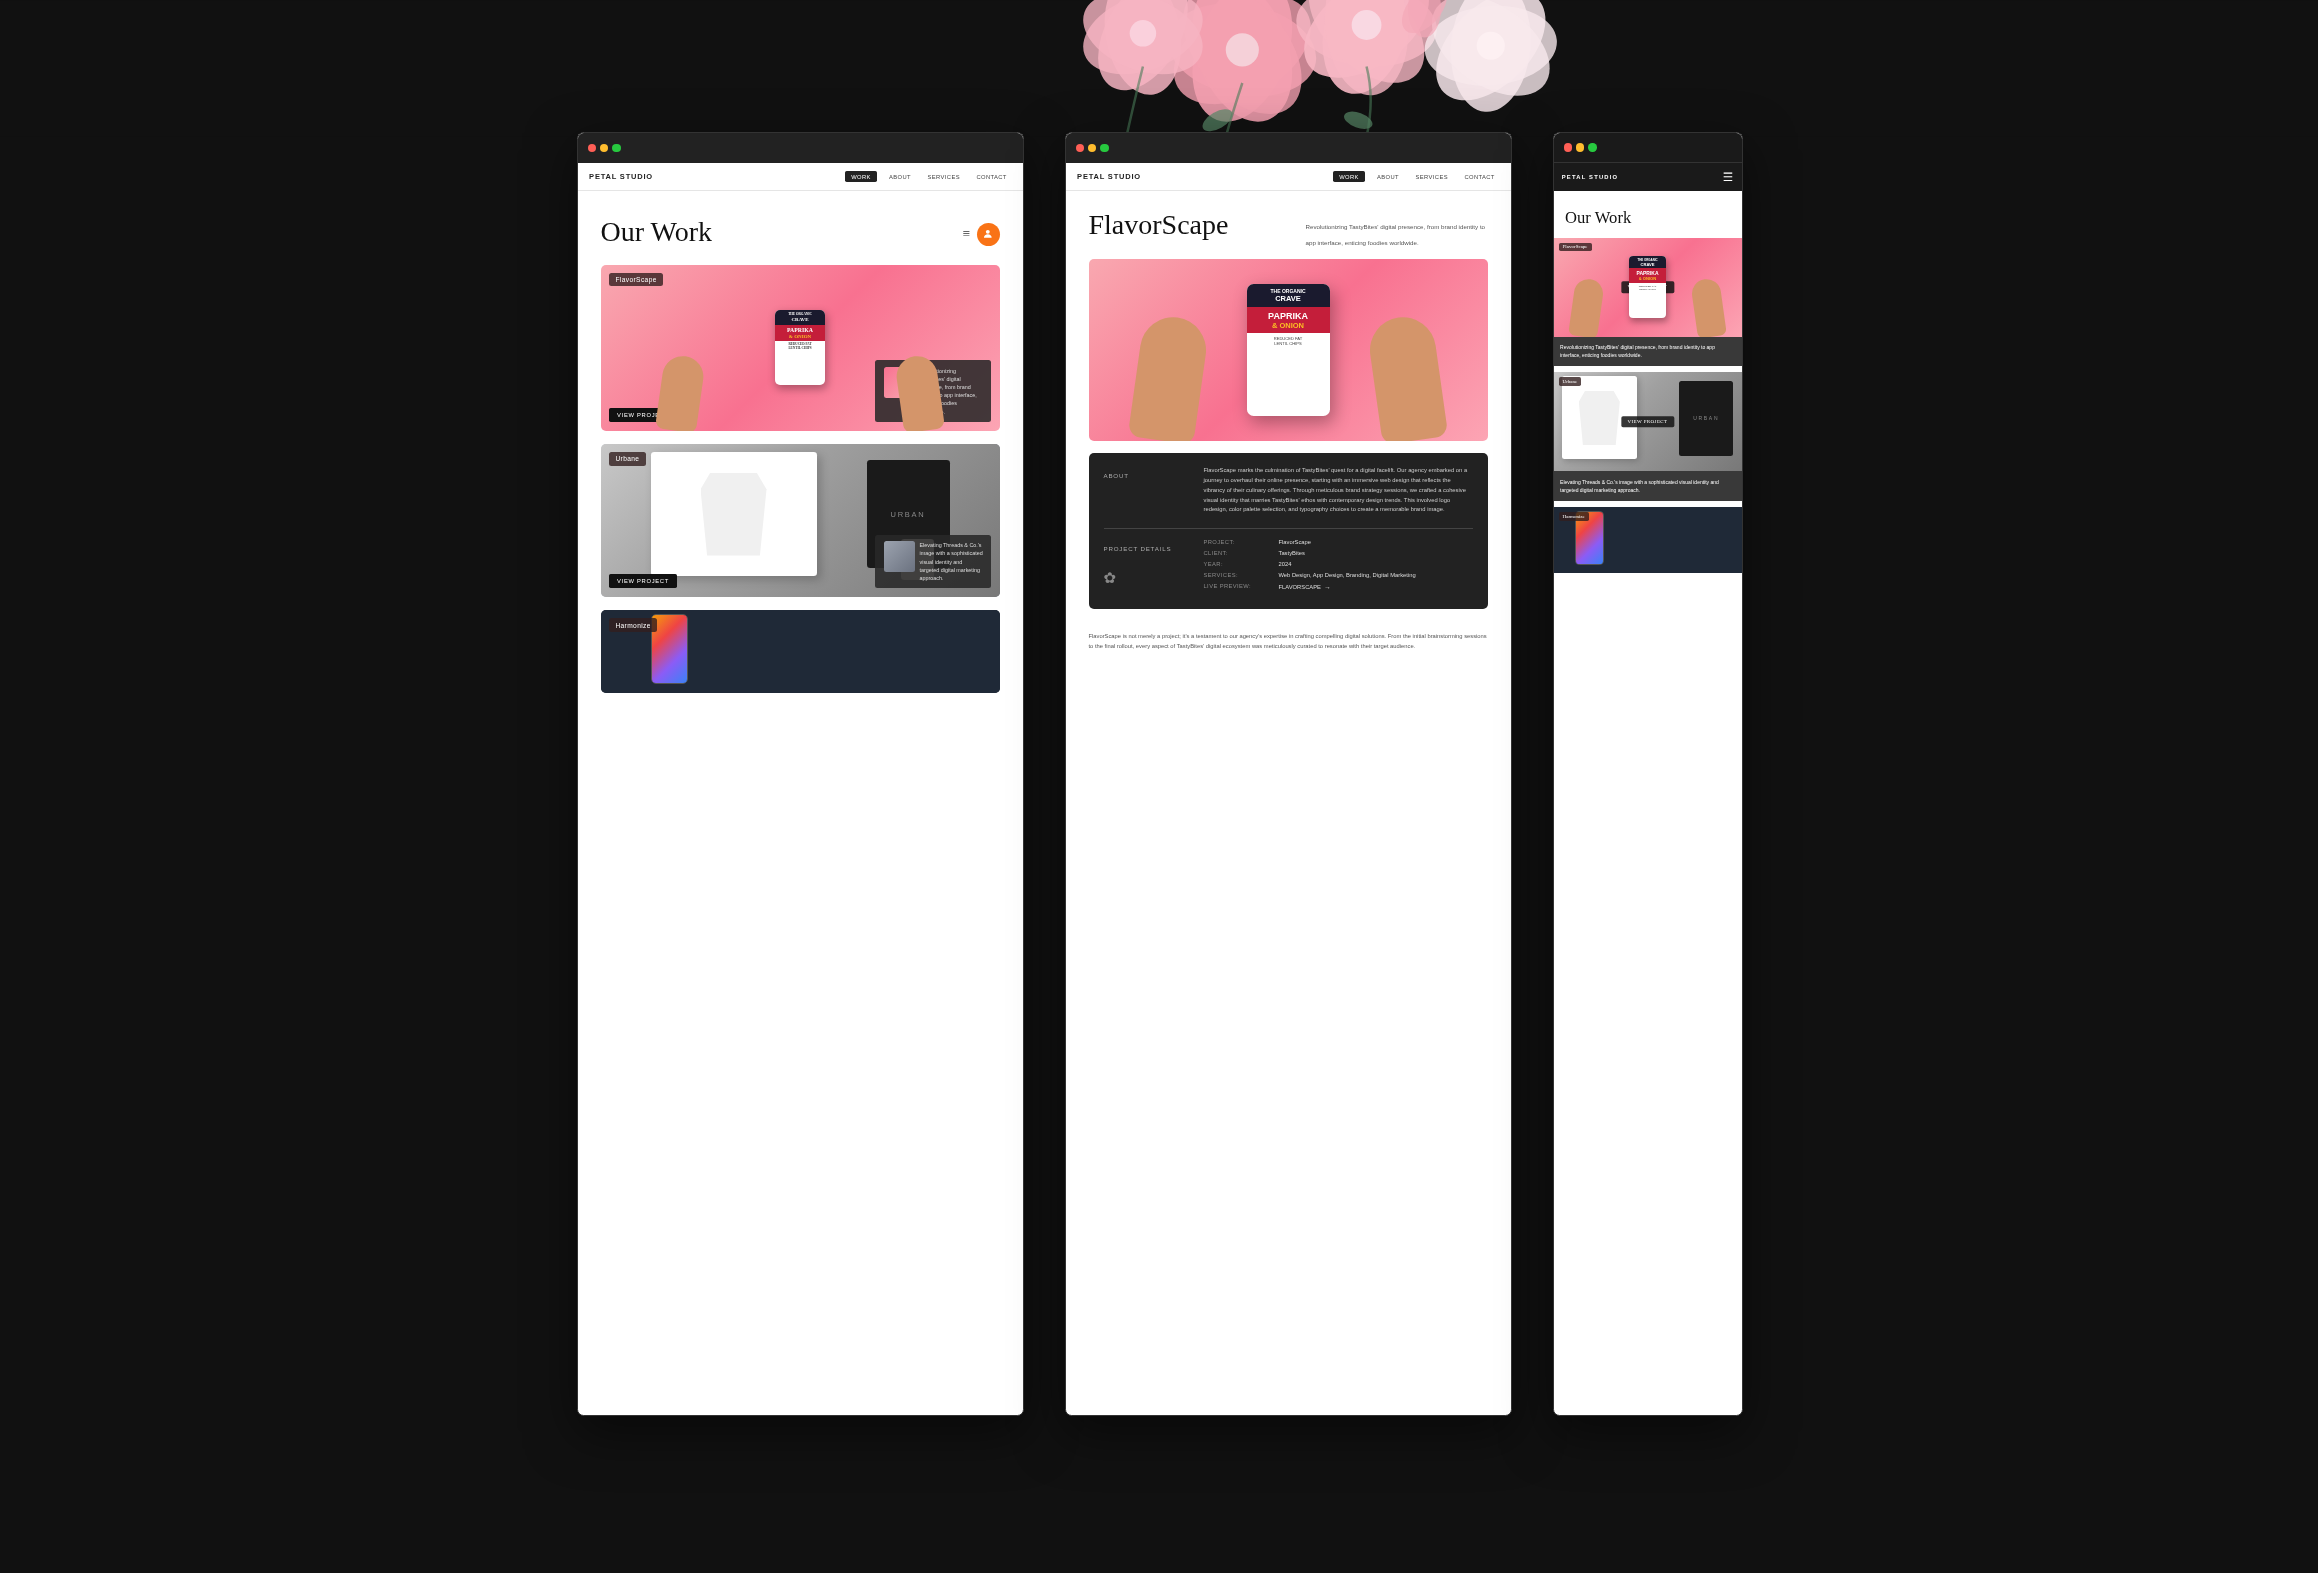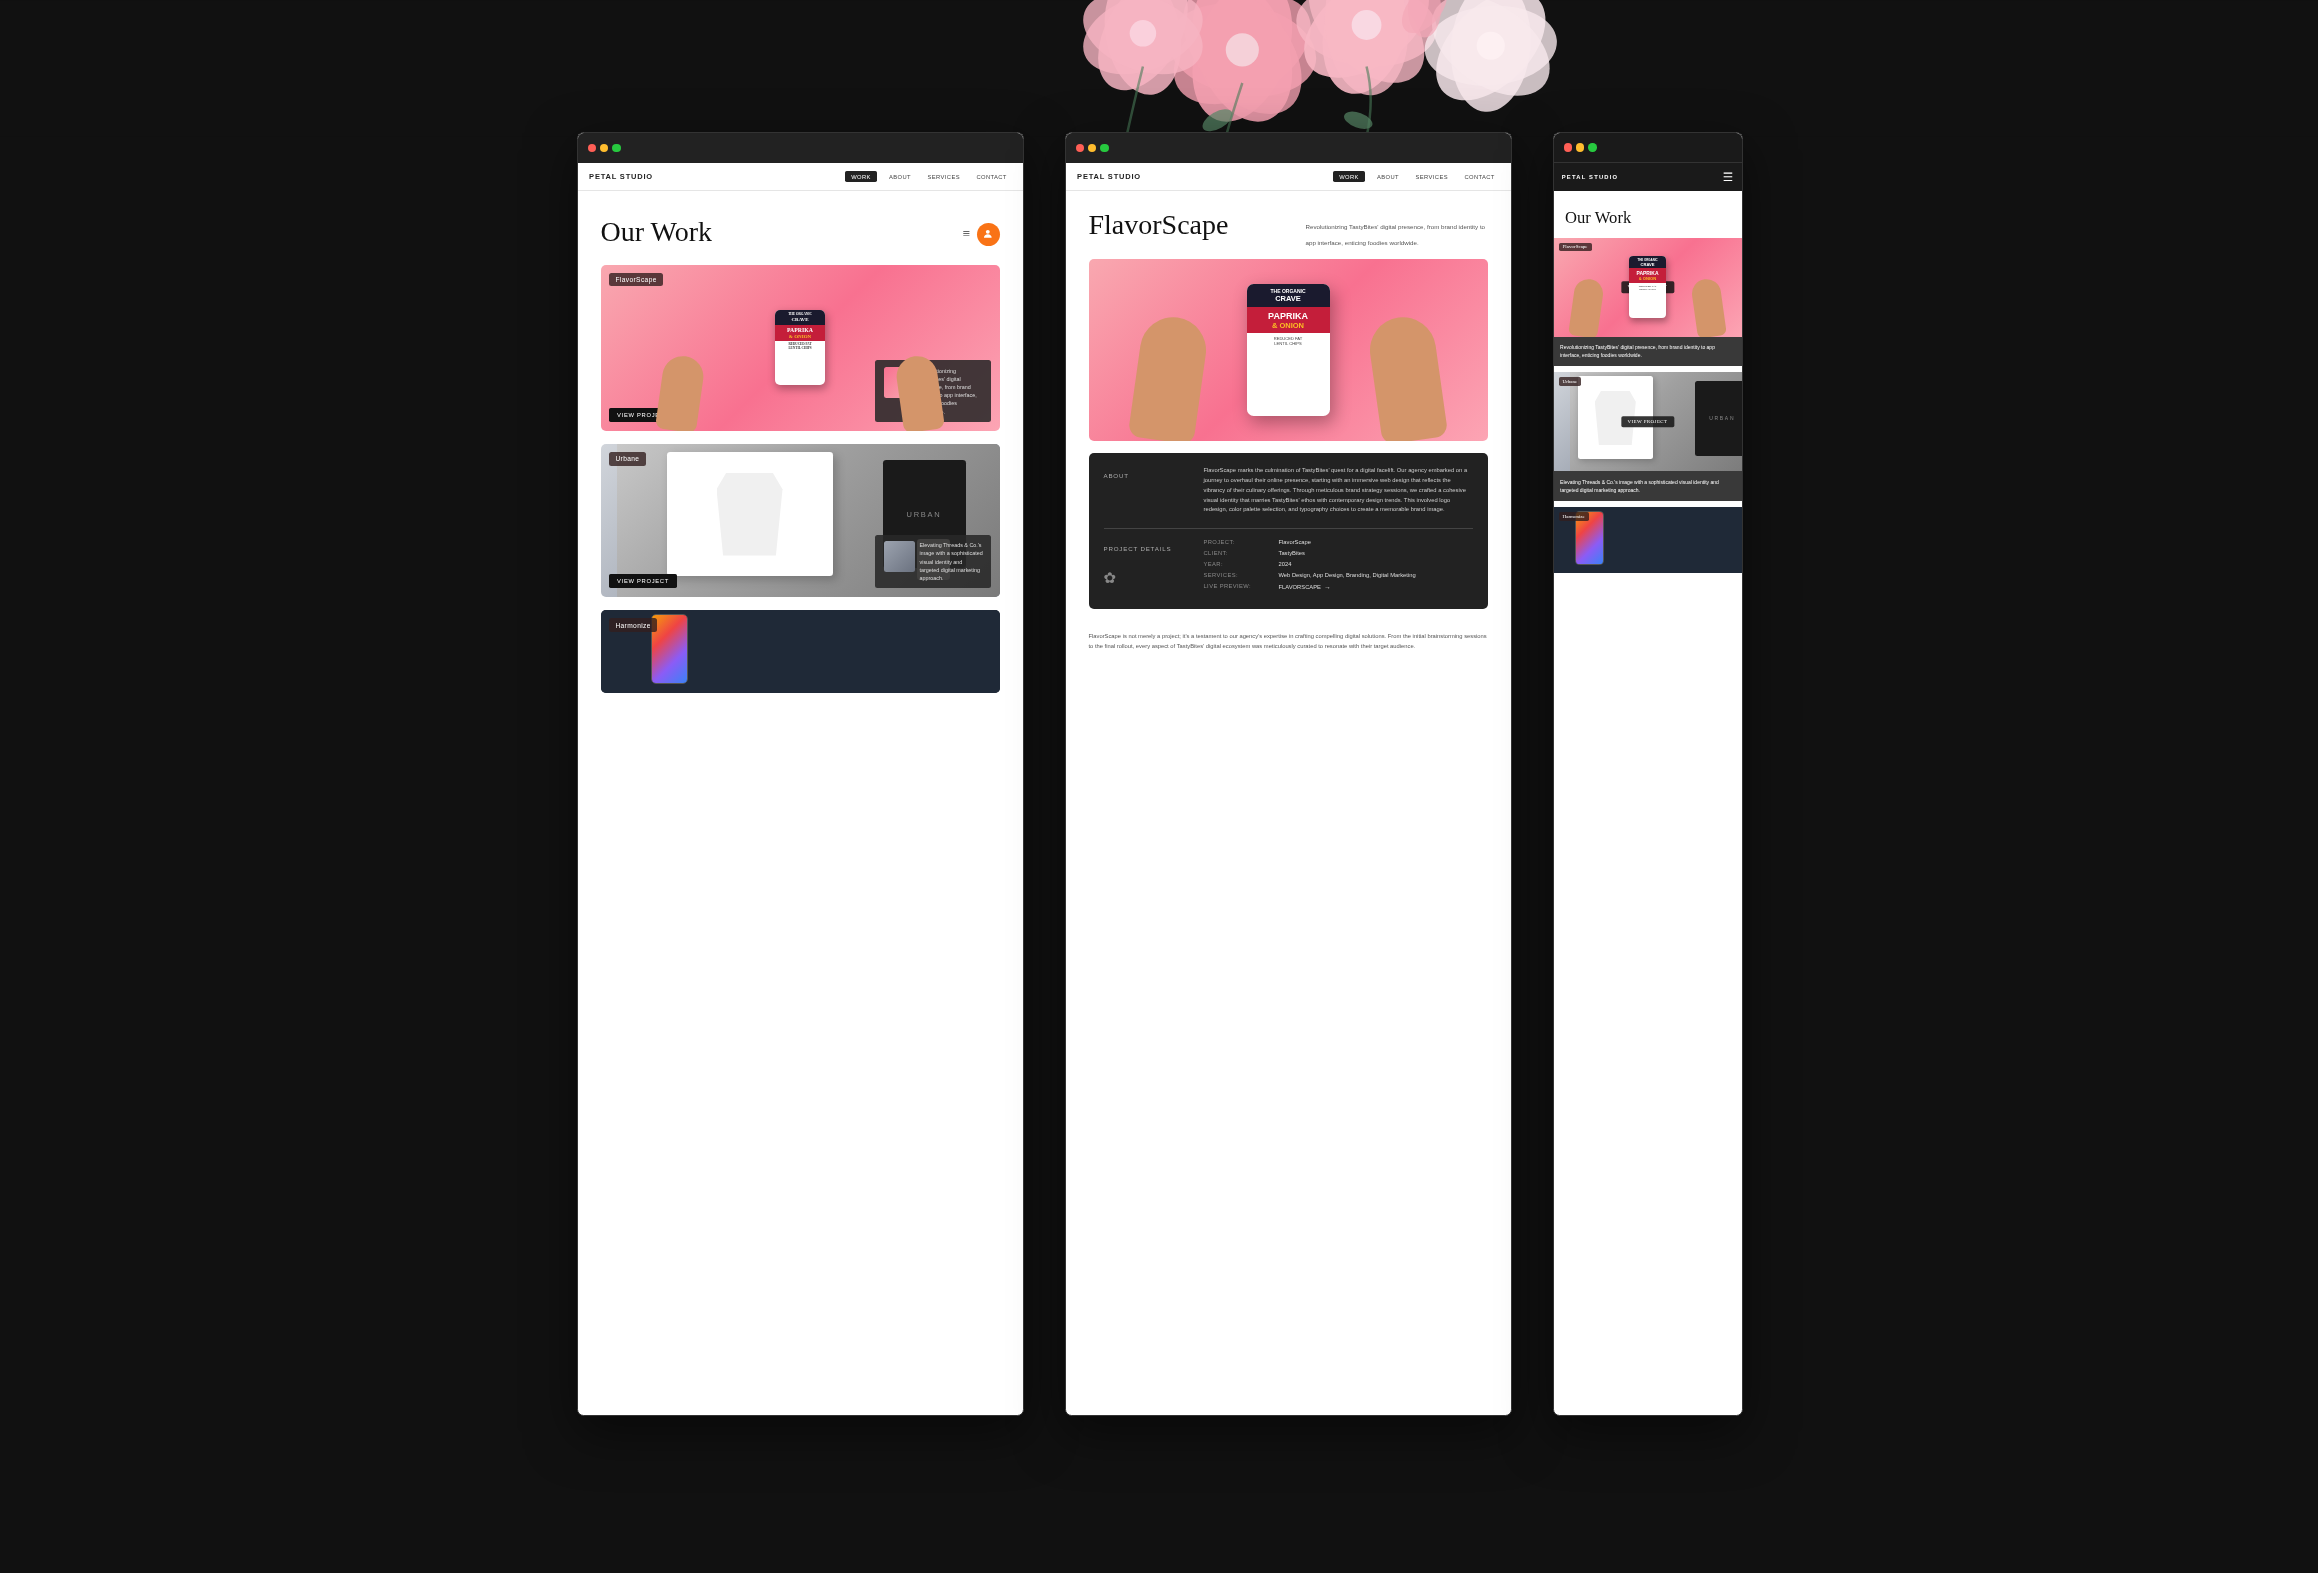--- a/index.html
+++ b/index.html
@@ -550,21 +550,21 @@
       height: 124px;
       background: #d4956a;
       border-radius: 33px 33px 12.4px 12.4px;
       transform: rotate(-8deg);
       z-index: 1;
     }
 
     
     .shirt-visual {
       position: absolute;
-      top: 0; left: 16px;
+      top: 0; left: 0;
       width: 100%;
       height: 100%;
       background: linear-gradient(135deg, #c8c8c8 0%, #a0a0a0 40%, #787878 100%);
       display: flex;
       align-items: center;
       justify-content: center;
     }
 
     
     .phone-visual {

